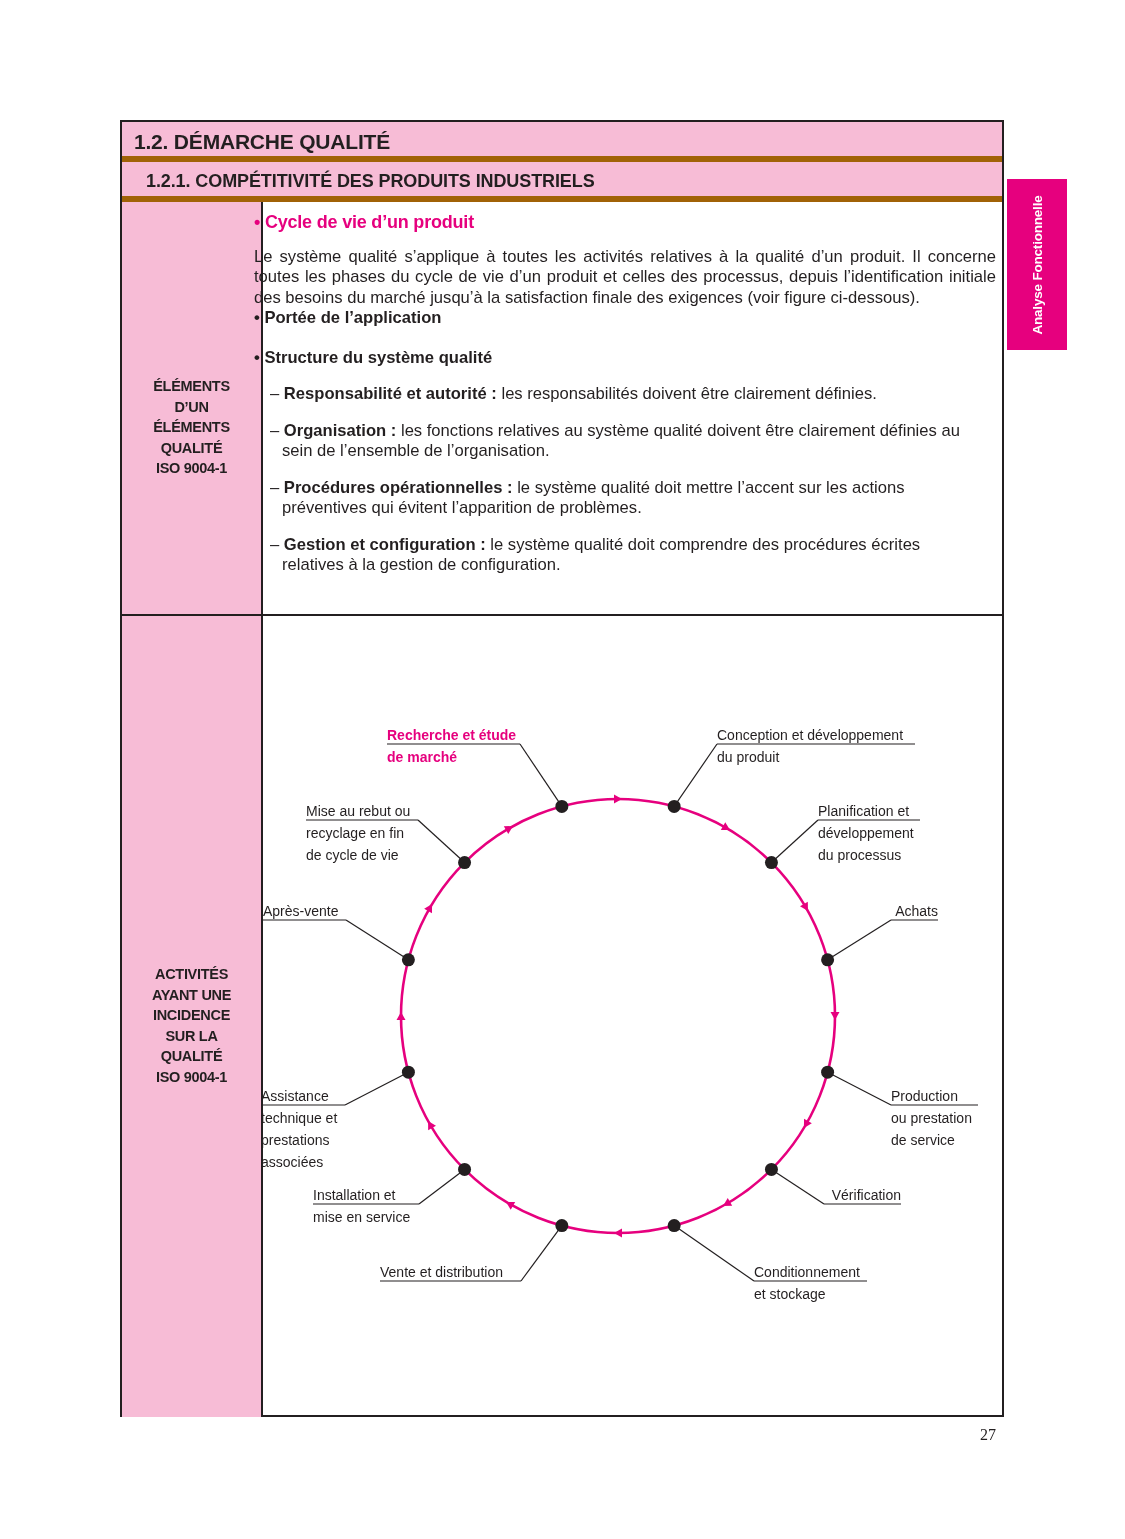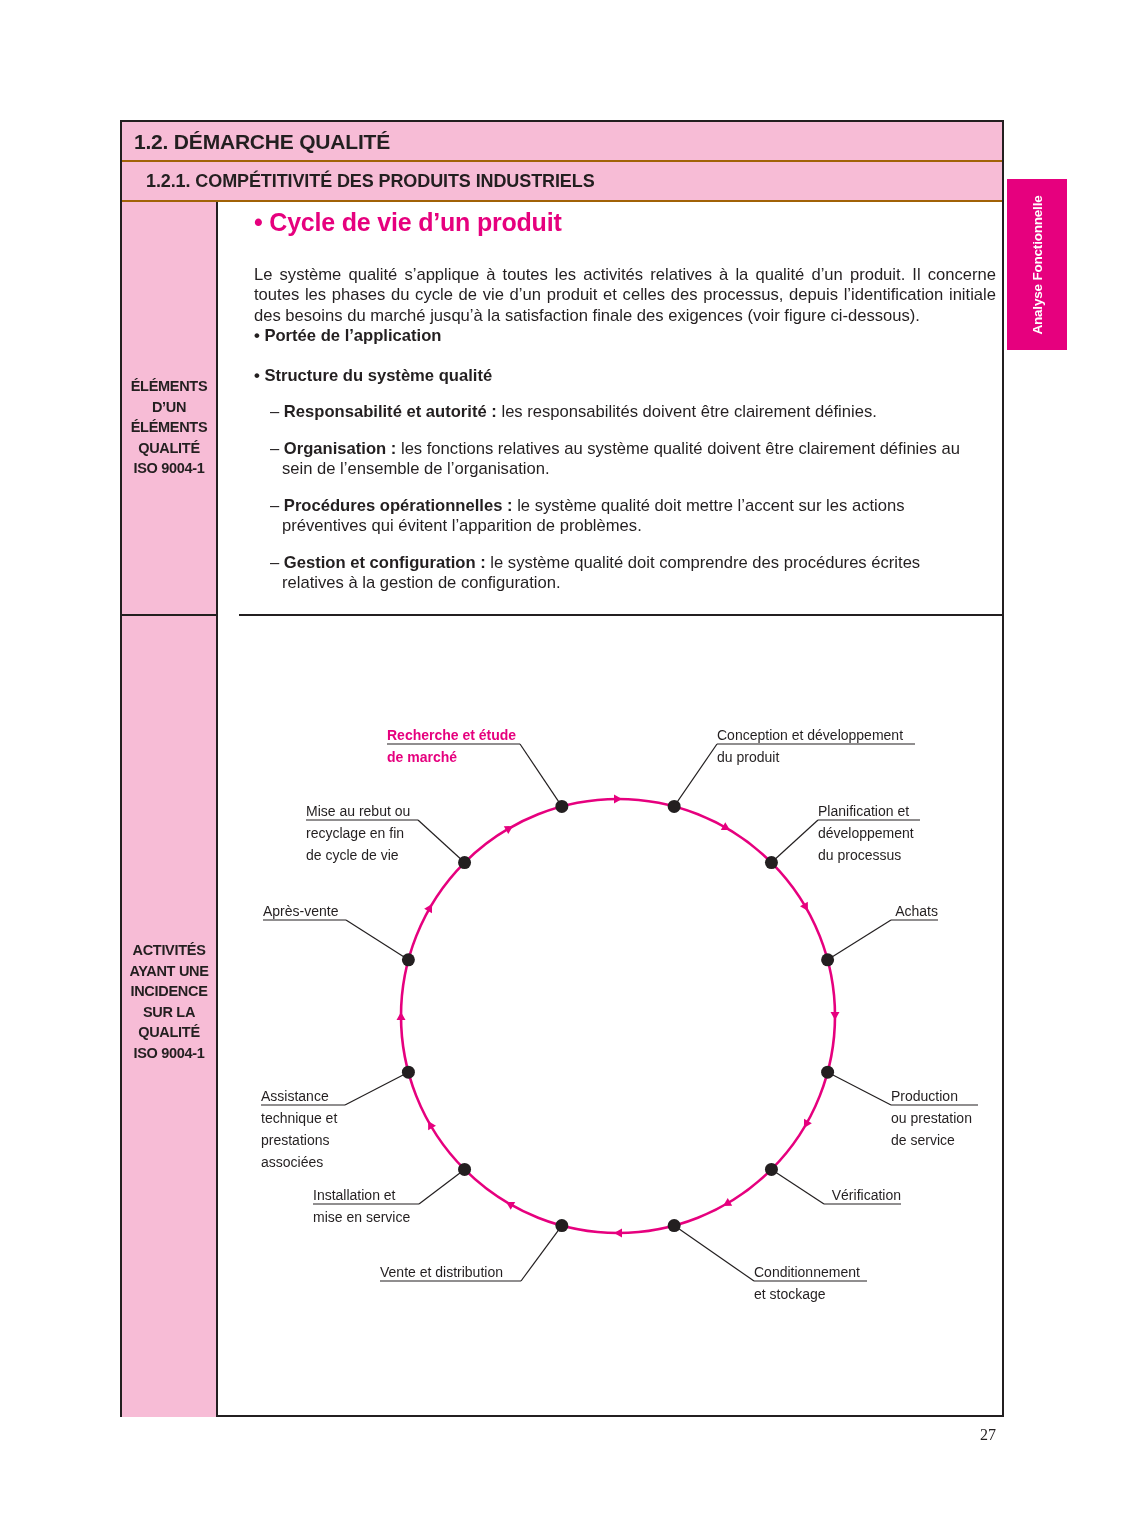--- a/index.html
+++ b/index.html
@@ -1,27 +1,27 @@
 <!DOCTYPE html>
 <html><head>
 <meta charset="utf-8">
 <style>
   html, body { margin: 0; padding: 0; background: #ffffff; }
   body { width: 1125px; height: 1539px; position: relative; font-family: "Liberation Sans", sans-serif; color: #231f20; overflow: hidden; }
   .frame { position: absolute; left: 120px; top: 120px; width: 884px; height: 1297px; border: 2px solid #231f20; box-sizing: border-box; background: #fff; }
-  .hdr { position: absolute; left: 0; right: 0; background: #f7bcd6; border-bottom: 2px solid #a16207; box-sizing: border-box; font-weight: bold; }
+  .hdr { position: absolute; left: 0; right: 0; background: #f7bcd6; border-bottom: 6px solid #a16207; box-sizing: border-box; font-weight: bold; }
   .hdr1 { top: 0; height: 40px; font-size: 21px; padding: 8px 0 0 12px; letter-spacing: -0.2px; }
   .hdr2 { top: 40px; height: 40px; font-size: 18px; padding: 9px 0 0 24px; letter-spacing: -0.1px; }
-  .leftcol { position: absolute; left: 0; width: 96px; background: #f7bcd6; border-right: 2px solid #231f20; box-sizing: border-box; }
+  .leftcol { position: absolute; left: 0; width: 141px; background: #f7bcd6; border-right: 2px solid #231f20; box-sizing: border-box; }
   .lc1 { top: 80px; height: 414px; border-bottom: 2px solid #231f20; }
   .lc2 { top: 494px; height: 801px; }
   .side-label { position: absolute; left: 0; right: 0; text-align: center; font-weight: bold; font-size: 14.5px; line-height: 20.5px; letter-spacing: -0.3px; }
   .rowline { position: absolute; left: 117px; right: 0; top: 492px; height: 2px; background: #231f20; }
   .content { position: absolute; left: 132px; top: 90px; width: 742px; font-size: 16.6px; line-height: 20.5px; }
-  .pink-title { color: #e6007e; font-weight: bold; font-size: 25px; margin: 0 0 32px 0; letter-spacing: -0.2px; }
+  .pink-title { color: #e6007e; font-weight: bold; font-size: 18px; margin: 0 0 14px 0; letter-spacing: -0.2px; }
   .para-title { font-weight: bold; }
   .p { margin: 0; }
   .gap { height: 19px; }
   .item { margin: 16px; padding-left: 12px; text-indent: -12px; }
   .item .cont { display: block; text-indent: 0; }
   .tab { position: absolute; left: 1007px; top: 179px; width: 60px; height: 171px; background: #e6007e; }
   .tab span { position: absolute; left: 50%; top: 50%; transform: translate(-50%, -50%) rotate(-90deg); color: #fff; font-weight: bold; font-size: 13.5px; white-space: nowrap; letter-spacing: -0.2px; }
   .pagenum { position: absolute; left: 980px; top: 1426px; font-size: 16px; font-family: Liberation Serif, serif; }
   svg.diagram { position: absolute; left: 0; top: 0; }
   .lbl { font-family: "Liberation Sans", sans-serif; font-size: 14px; fill: #231f20; }
@@ -37,21 +37,21 @@
   <div class="leftcol lc1">
     <div class="side-label" style="top:174px;">
       <div>ÉLÉMENTS</div>
       <div>D’UN</div>
       <div>ÉLÉMENTS</div>
       <div>QUALITÉ</div>
       <div>ISO 9004-1</div>
     </div>
   </div>
   <div class="leftcol lc2">
-    <div class="side-label" style="top:324px;">
+    <div class="side-label" style="top:348px;">
       <div>ACTIVITÉS</div>
       <div>AYANT UNE</div>
       <div>INCIDENCE</div>
       <div>SUR LA</div>
       <div>QUALITÉ</div>
       <div>ISO 9004-1</div>
     </div>
   </div>
   <div class="rowline"></div>
 

